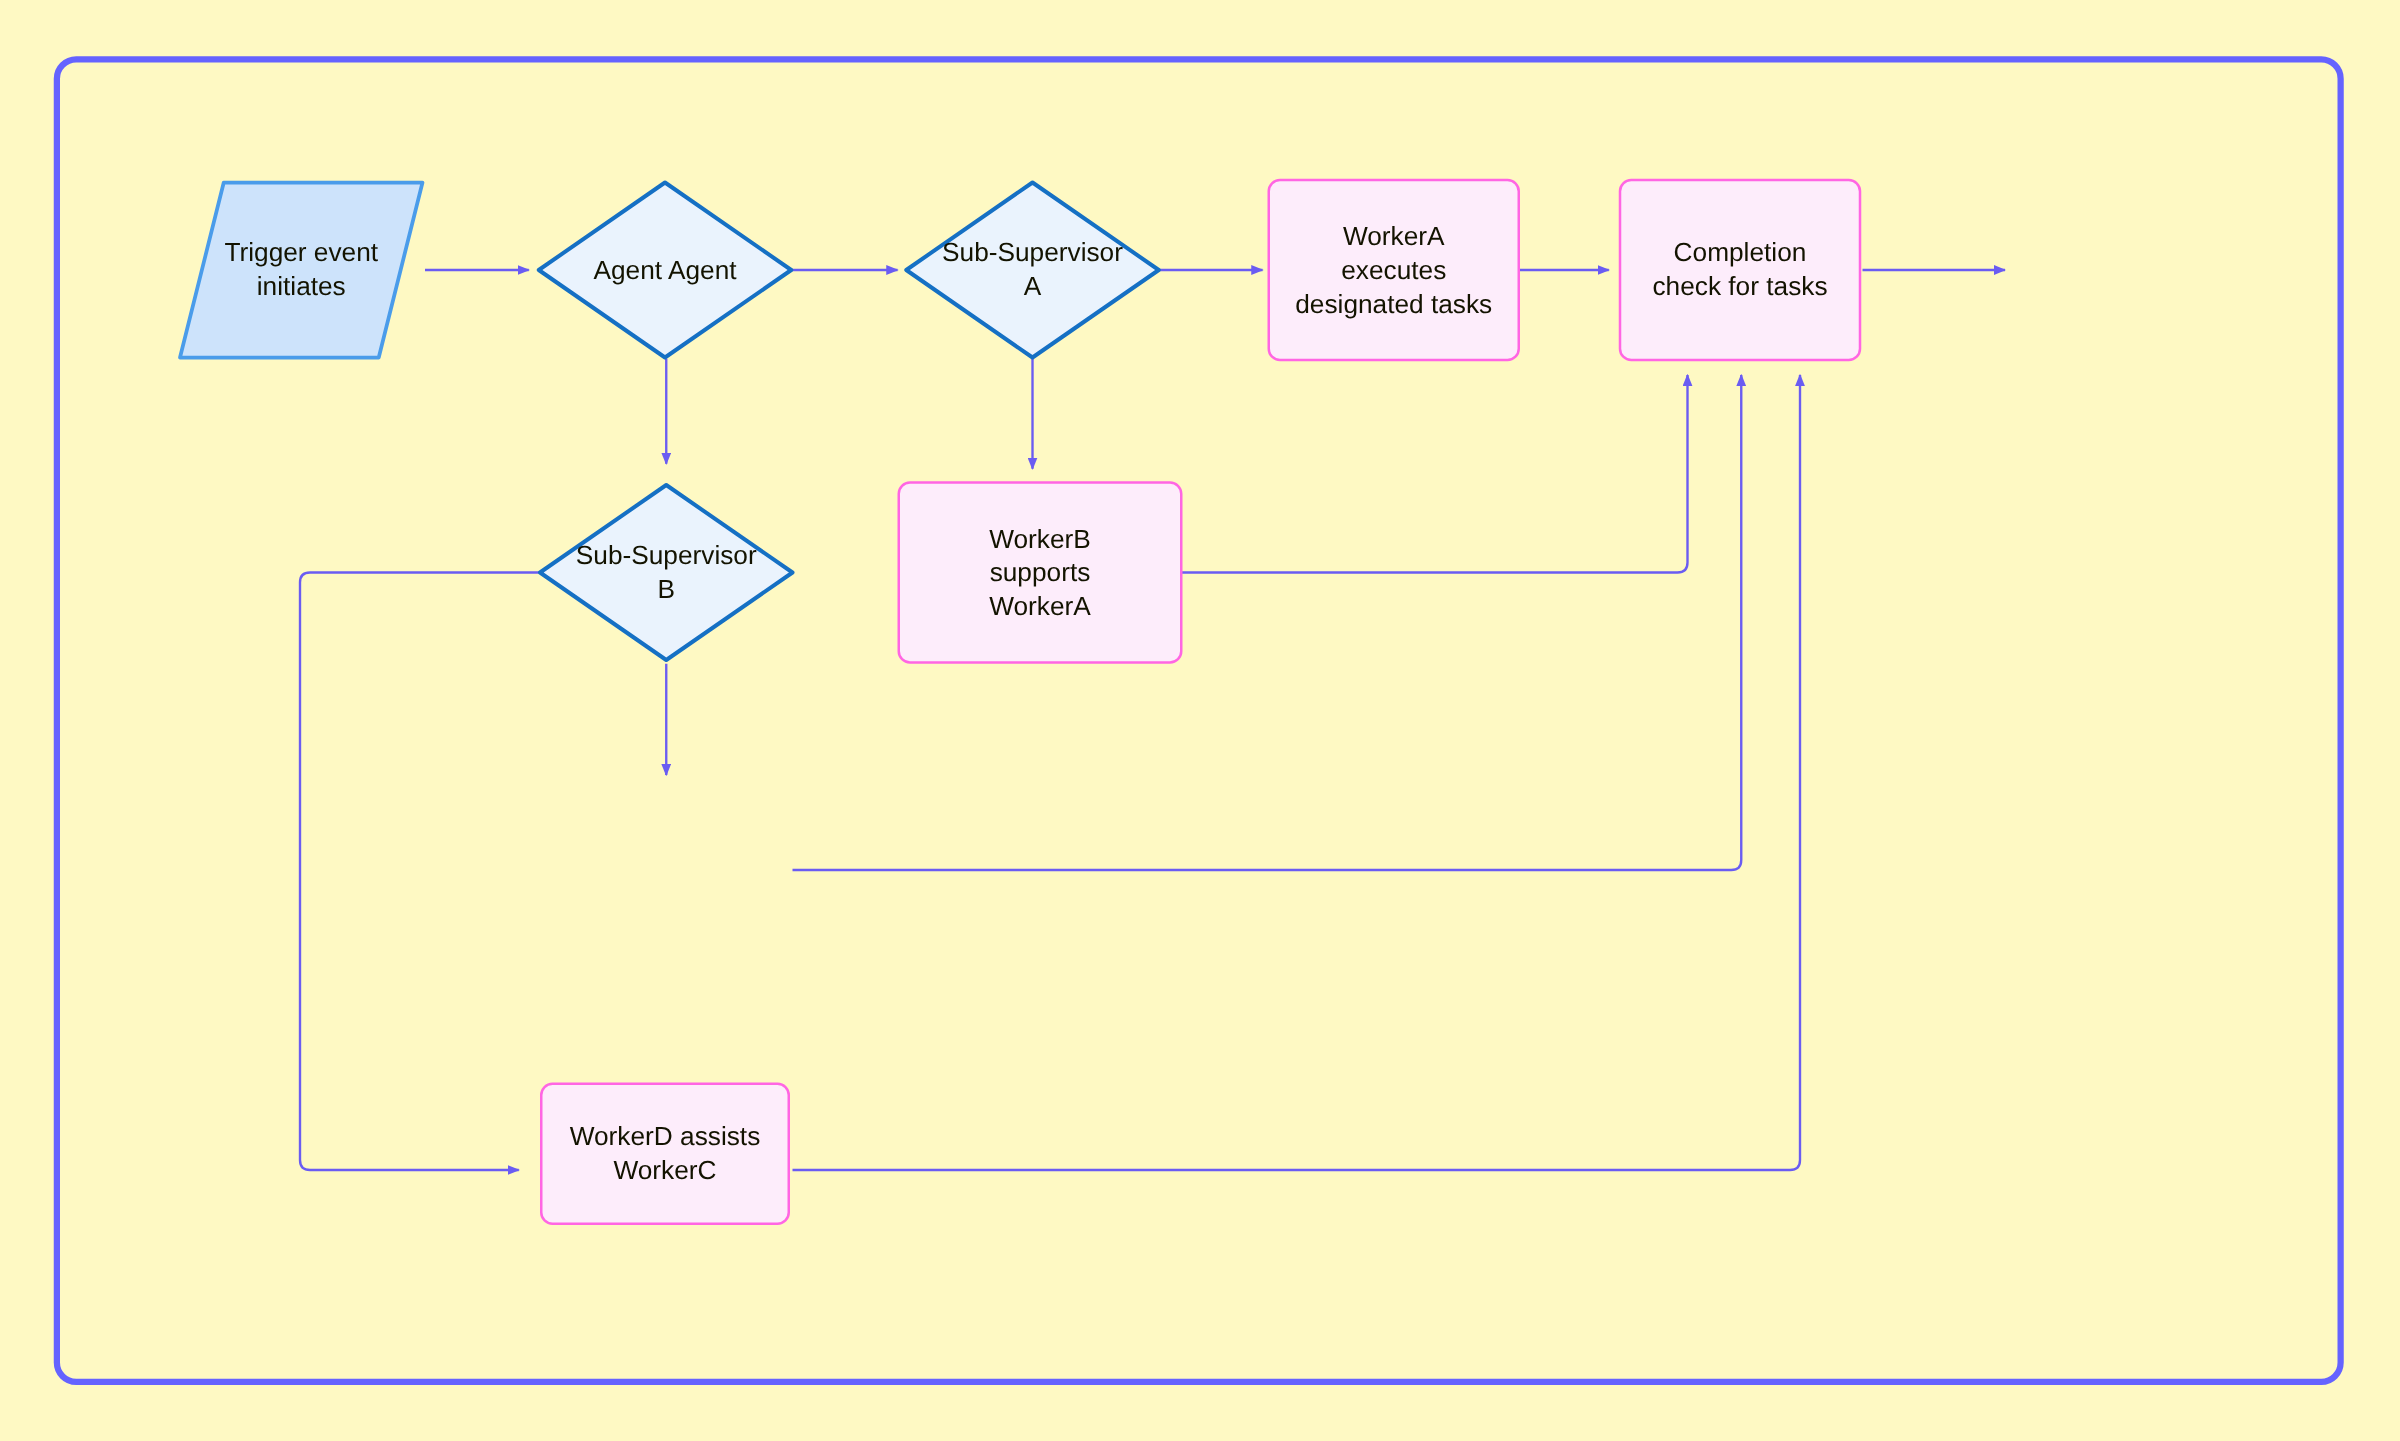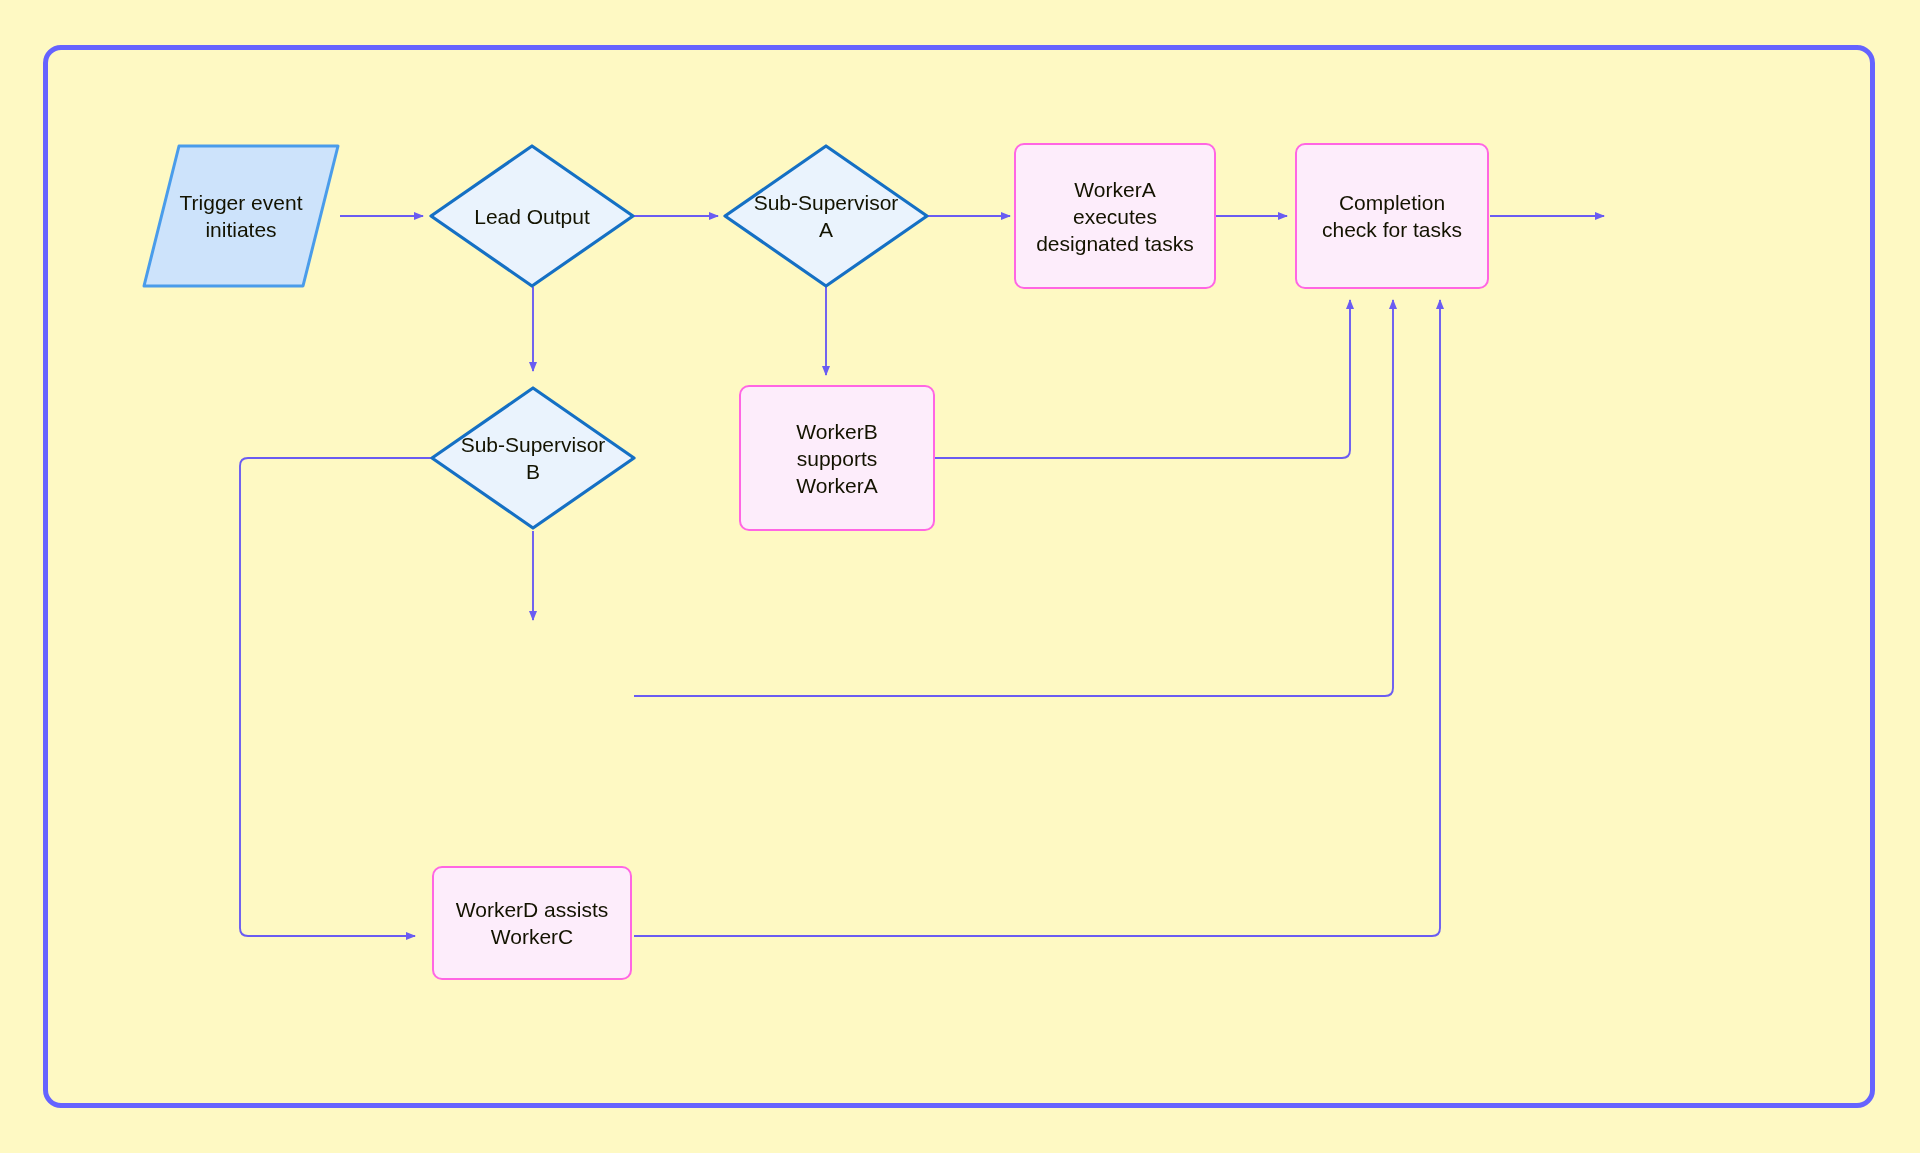--- a/index.html
+++ b/index.html
@@ -152,21 +152,21 @@
       <path d="M39,4 L198,4 L163,144 L4,144 Z" fill="#cde3fb" stroke="#4a9cea" stroke-width="3" stroke-linejoin="round"></path>
     </svg>
     <span class="label">Trigger event
 initiates</span>
   </div>
 
   <div class="dec-wrap" style="left:428px; top:143px; width:208px; height:146px;">
     <svg width="208" height="146" viewBox="0 0 208 146">
       <path d="M104,3 L205,73 L104,143 L3,73 Z" fill="#eaf3fd" stroke="#1570c4" stroke-width="3.2" stroke-linejoin="round"></path>
     </svg>
-    <span class="label">Lead Output</span>
+    <span class="label">Agent Agent</span>
   </div>
 
   <div class="dec-wrap" style="left:722px; top:143px; width:208px; height:146px;">
     <svg width="208" height="146" viewBox="0 0 208 146">
       <path d="M104,3 L205,73 L104,143 L3,73 Z" fill="#eaf3fd" stroke="#1570c4" stroke-width="3.2" stroke-linejoin="round"></path>
     </svg>
     <span class="label">Sub-Supervisor
 A</span>
   </div>
 
@@ -177,21 +177,21 @@
     <span class="label">Sub-Supervisor
 B</span>
   </div>
 
   <div class="node proc" style="left:1014px; top:143px; width:202px; height:146px;">
     <span class="label">WorkerA
 executes
 designated tasks</span>
   </div>
 
-  <div class="node proc" style="left:718px; top:385px; width:196px; height:146px;margin-left:21px;">
+  <div class="node proc" style="left:718px; top:385px; width:228px; height:146px;">
     <span class="label">WorkerB
 supports
 WorkerA</span>
   </div>
 
 
   <div class="node proc" style="left:432px; top:866px; width:200px; height:114px;">
     <span class="label">WorkerD assists
 WorkerC</span>
   </div>

